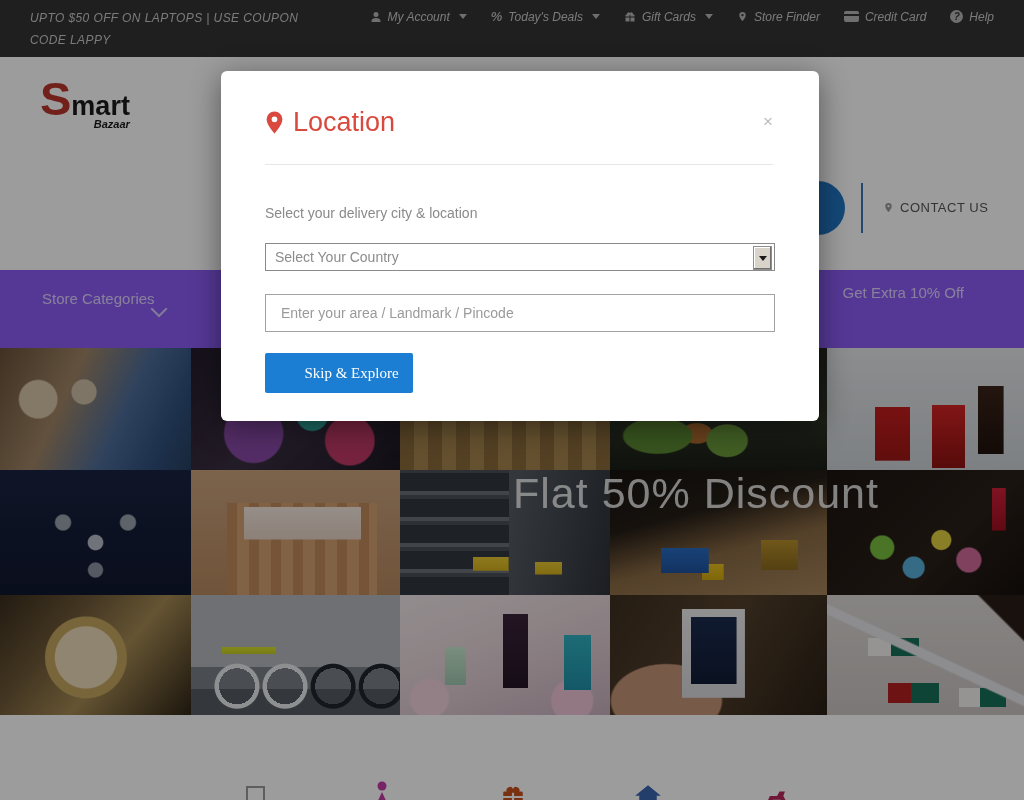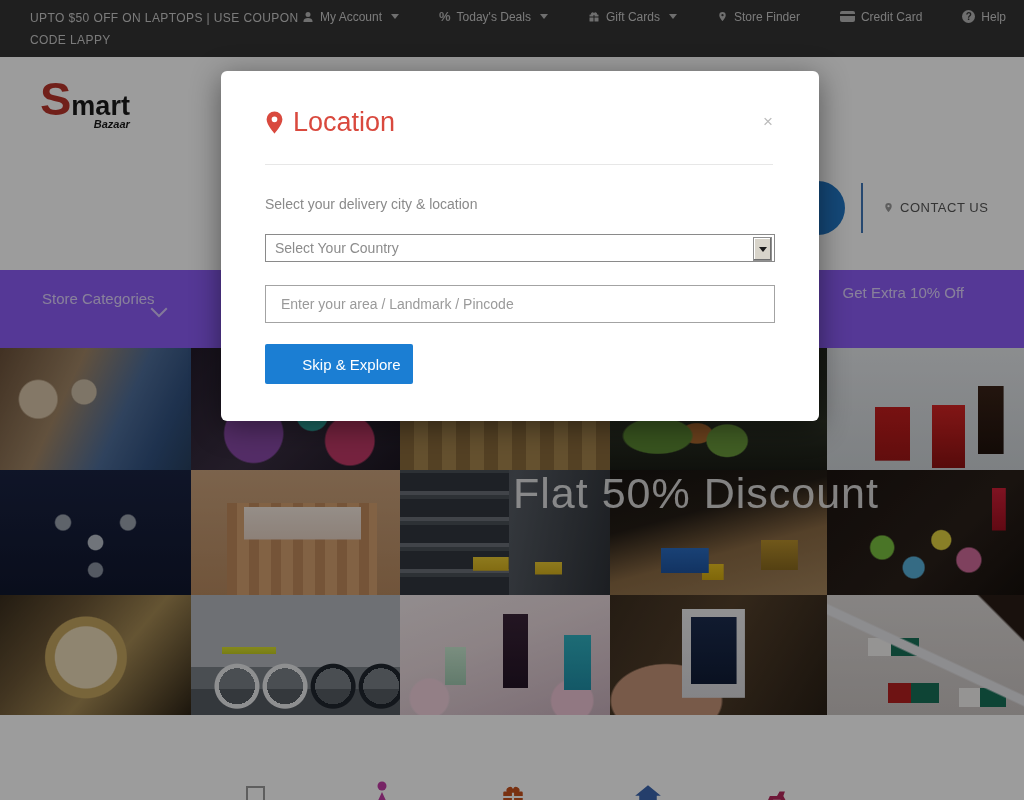--- a/index.html
+++ b/index.html
@@ -1,22 +1,22 @@
 <!DOCTYPE html>
 <html><head>
 <meta charset="utf-8">
 <style>
   html,body{margin:0;padding:0;background:#888;}
   .stage{position:relative;width:1024px;height:800px;overflow:hidden;background:#fff;
          font-family:"Liberation Sans", sans-serif;}
   
-  .topbar{position:absolute;left:0;top:0;width:1024px;height:57px;background:#333;}
+  .topbar{position:absolute;left:0;top:0;width:1024px;height:57px;background:#333;font-style:italic;}
   .topbar-promo{position:absolute;left:30px;top:7px;width:285px;font-size:12px;line-height:22px;
                 color:#c9c9c9;letter-spacing:.4px;}
-  .topbar-menu{position:absolute;right:18px;top:0;height:33px;display:flex;align-items:center;gap:40px;}
+  .topbar-menu{position:absolute;right:30px;top:0;height:33px;display:flex;align-items:center;gap:24px;}
   .tb-item{display:flex;align-items:center;gap:6px;font-size:12px;color:#c9c9c9;cursor:pointer;}
   .tb-item svg{fill:#b5b5b5;}
   .caret{display:inline-block;border-left:4px solid transparent;border-right:4px solid transparent;
          border-top:5px solid #b5b5b5;margin-left:3px;}
   .pct{font-weight:bold;font-size:13px;color:#b5b5b5;}
   .cardic{display:inline-block;width:15px;height:11px;border-radius:2px;
           background:linear-gradient(#b5b5b5 0 3px,#333 3px 5.5px,#b5b5b5 5.5px);}
   .helpc{display:inline-flex;width:13px;height:13px;border-radius:50%;background:#b5b5b5;color:#333;
          font-size:10px;font-weight:bold;align-items:center;justify-content:center;}
 
@@ -140,32 +140,32 @@
 
   
   .modal{position:absolute;left:221px;top:71px;width:598px;height:350px;background:#fff;z-index:20;
          border-radius:6px;box-shadow:0 6px 30px rgba(0,0,0,.45);}
   .modal-head{position:relative;padding:36px 46px 0 44px;}
   .modal-title{display:flex;align-items:center;gap:9px;font-size:27px;color:#d9493e;}
   .modal-title svg{fill:#d9493e;}
   .modal-close{position:absolute;top:42px;right:46px;font-size:17px;color:#bbb;cursor:pointer;line-height:1;}
   .modal-hr{border:none;border-top:1px solid #e7e7e7;margin:26px 0 0 0;}
   .modal-body{padding:0 44px;}
-  .modal-sub{margin-top:31px;font-size:14px;color:#8a8a8a;}
+  .modal-sub{margin-top:40px;font-size:14px;color:#8a8a8a;}
   .sel{position:relative;margin-top:22px;height:26px;border:1px solid #8a8a8a;background:#fff;
        line-height:26px;padding-left:9px;font-size:14px;color:#8c8c8c;cursor:pointer;}
   .sel-btn{position:absolute;right:2px;top:2px;width:17px;height:22px;background:#d8d4ca;
            border:1px solid #8f8f8f;box-shadow:inset -1px -1px 0 #6f6f6f,inset 1px 1px 0 #fff;
            display:flex;align-items:center;justify-content:center;}
   .sel-btn::after{content:"";border:4px solid transparent;border-top:5px solid #1a1a1a;margin-top:5px;}
   .area-input{margin-top:23px;width:100%;height:38px;border:1px solid #a3a3a3;box-sizing:border-box;
               padding:0 15px;font-size:14px;color:#444;font-family:"Liberation Sans",sans-serif;}
   .area-input::placeholder{color:#9a9a9a;}
   .skip-btn{margin-top:21px;width:148px;height:40px;background:#1b7ed3;color:#fff;border:none;
-            font-size:15px;font-family:Liberation Sans, sans-serif;cursor:pointer;border-radius:2px;padding-left:31px;}
+            font-size:15px;font-family:Liberation Serif, serif;cursor:pointer;border-radius:2px;padding-left:31px;}
 </style>
 </head>
 <body>
 
 <div class="stage">
 
   <div class="topbar">
     <div class="topbar-promo">UPTO $50 OFF ON LAPTOPS | USE COUPON CODE LAPPY</div>
     <div class="topbar-menu">
       <div class="tb-item">

